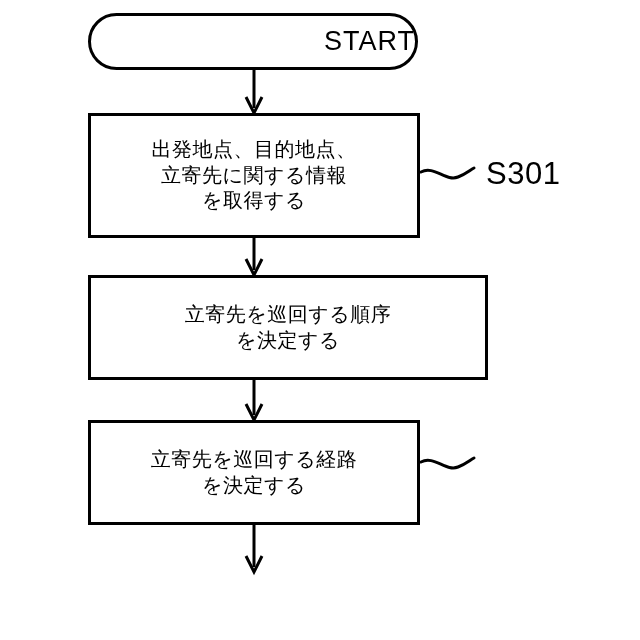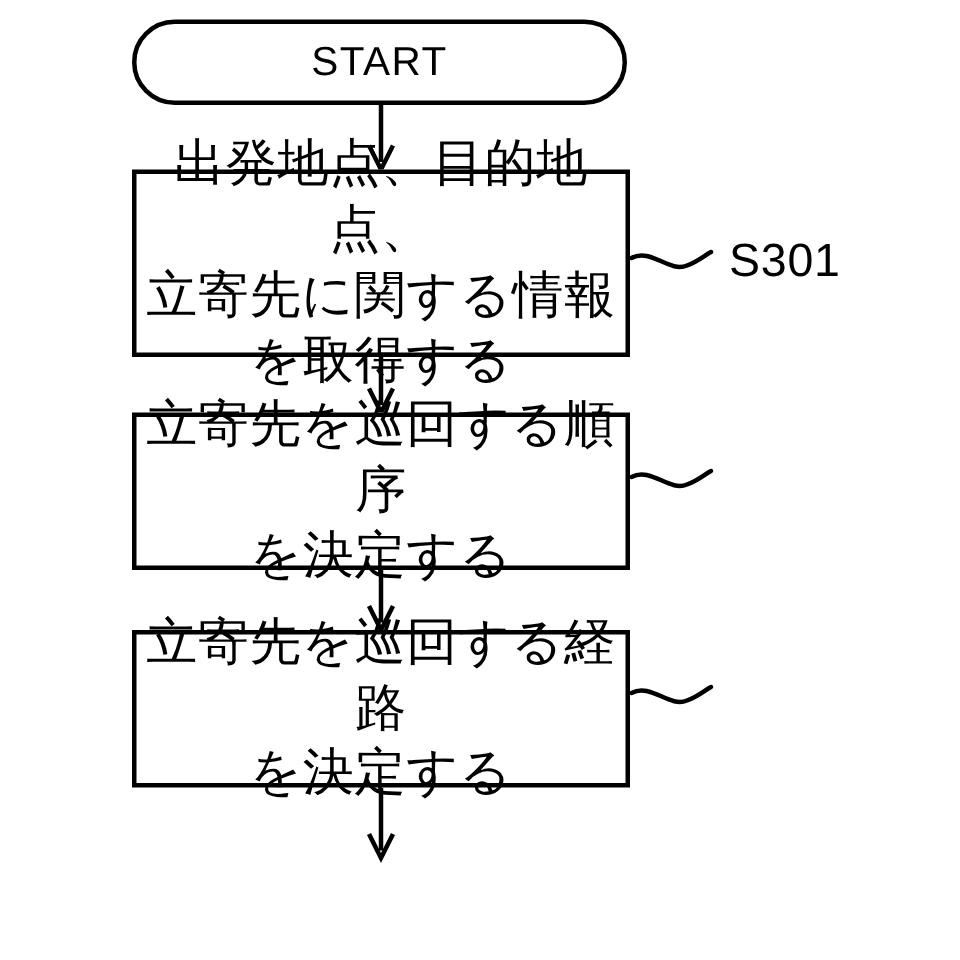--- a/index.html
+++ b/index.html
@@ -37,21 +37,21 @@
   }
   .terminator {
     border-radius: 30px;
     font-size: 27px;
     letter-spacing: 1px;
   }
   .process {
     border-radius: 0;
   }
   .process .jp-text {
-    font-size: 34px;
+    font-size: 20px;
     line-height: 1.28;
     white-space: pre-line;
     letter-spacing: 0.5px;
     font-family: Liberation Serif, serif;
   }
   .step-label {
     position: absolute;
     font-size: 31px;
     letter-spacing: 0.5px;
     white-space: nowrap;
@@ -82,31 +82,31 @@
     <g>
       <line x1="254" y1="525" x2="254" y2="567" stroke="#000" stroke-width="3"></line>
       <path d="M 246 556 L 254 572 L 262 556" fill="none" stroke="#000" stroke-width="3"></path>
     </g>
 
     <path d="M 421 172 C 434 165, 446 182, 458 177 C 466 174, 470 170, 474 168" fill="none" stroke="#000" stroke-width="3" stroke-linecap="round"></path>
     <path d="M 421 318 C 434 311, 446 328, 458 323 C 466 320, 470 316, 474 314" fill="none" stroke="#000" stroke-width="3" stroke-linecap="round"></path>
     <path d="M 421 462 C 434 455, 446 472, 458 467 C 466 464, 470 460, 474 458" fill="none" stroke="#000" stroke-width="3" stroke-linecap="round"></path>
   </svg>
 
-  <div class="node terminator" style="left:88px; top:13px; width:330px; height:57px;">
+  <div class="node terminator" style="left:88px; top:13px; width:330px; height:57px;justify-content:flex-end;">
     <span>START</span>
   </div>
 
   <div class="node process" style="left:88px; top:113px; width:332px; height:125px;">
     <span class="jp-text">出発地点、目的地点、
 立寄先に関する情報
 を取得する</span>
   </div>
 
-  <div class="node process" style="left:88px; top:275px; width:332px; height:105px;">
+  <div class="node process" style="left:88px; top:275px; width:400px; height:105px;">
     <span class="jp-text">立寄先を巡回する順序
 を決定する</span>
   </div>
 
   <div class="node process" style="left:88px; top:420px; width:332px; height:105px;">
     <span class="jp-text">立寄先を巡回する経路
 を決定する</span>
   </div>
 
 

